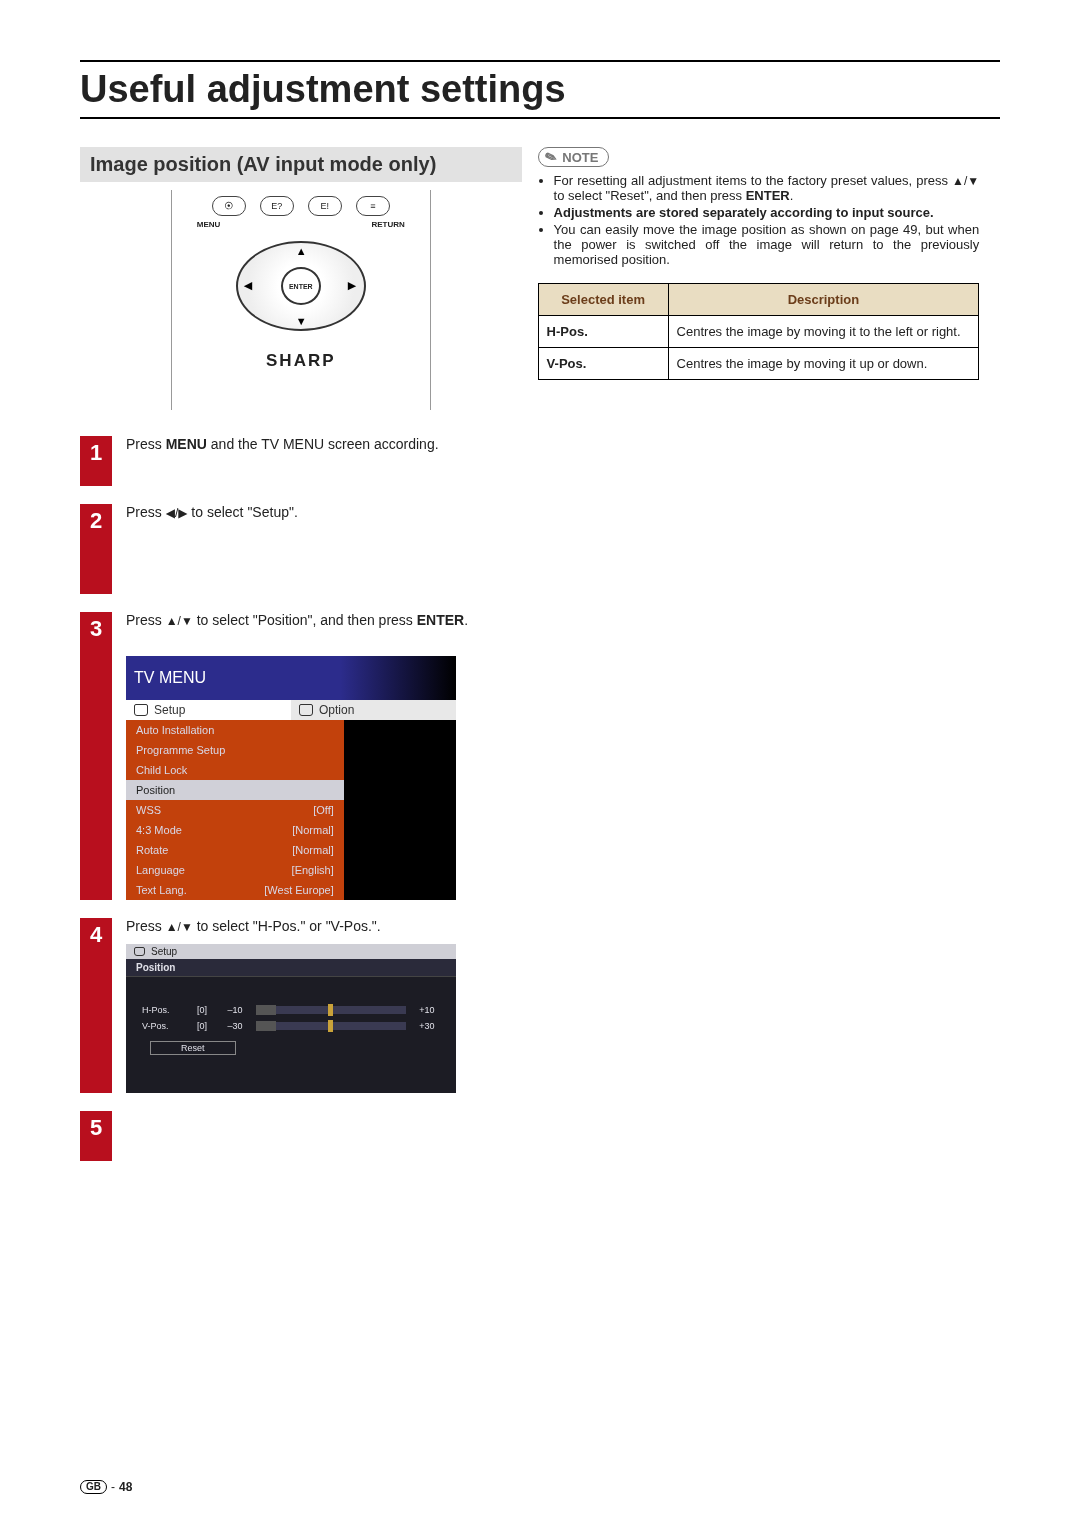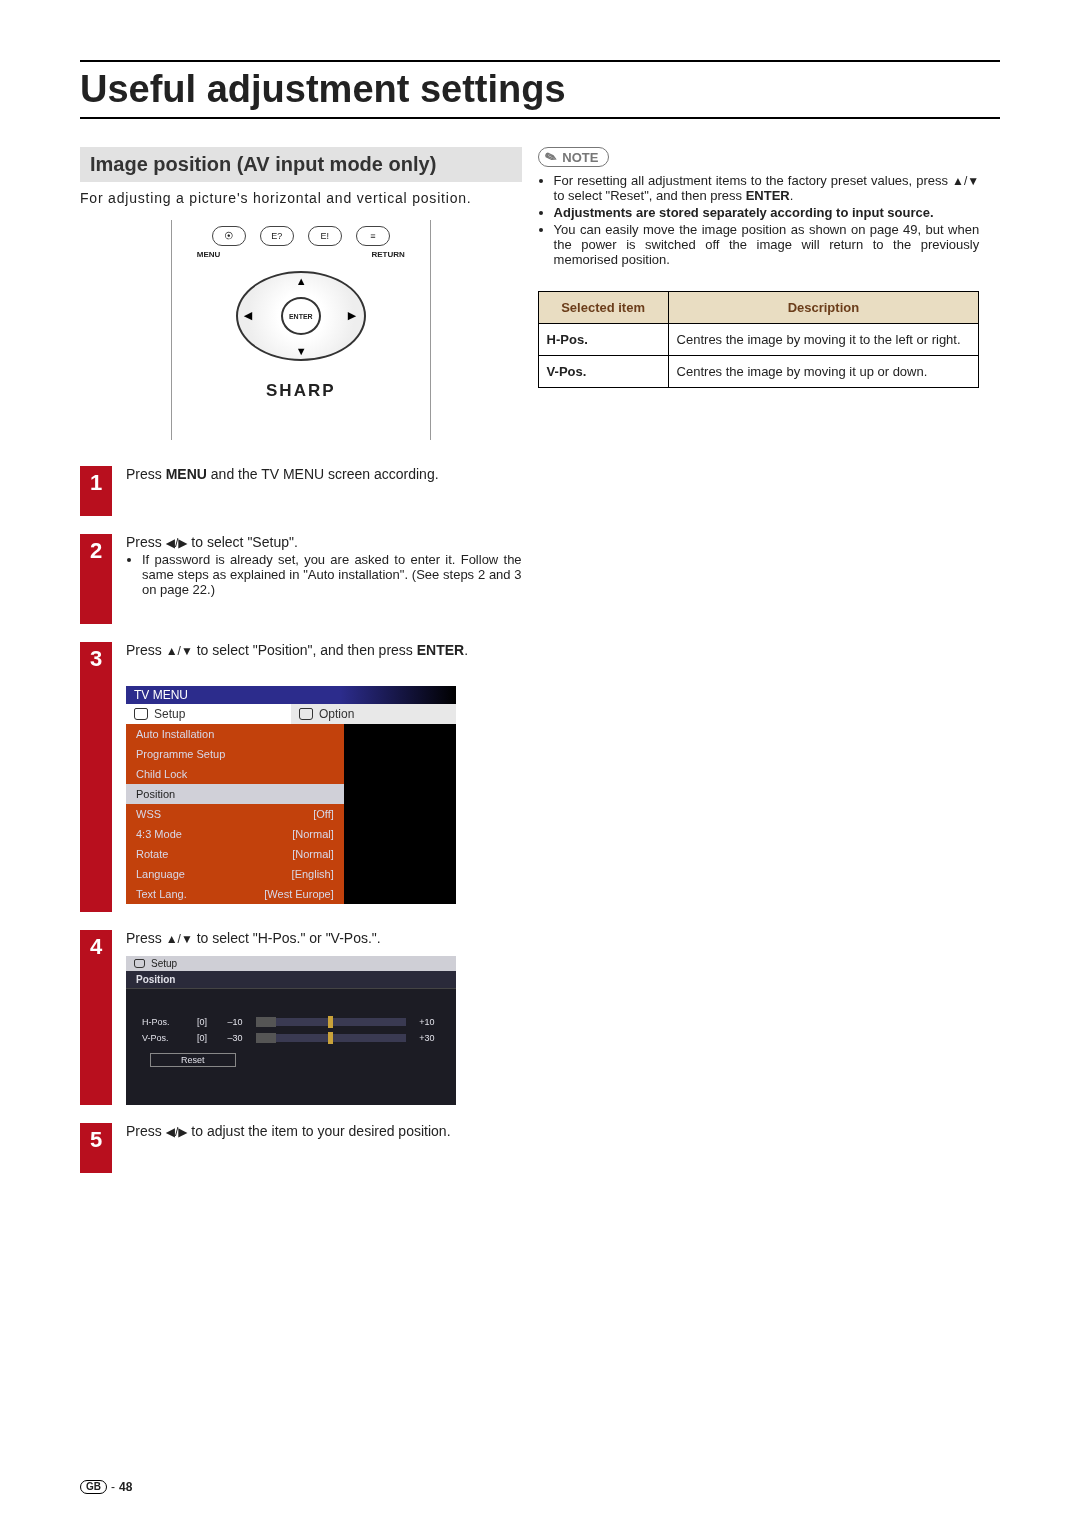--- a/index.html
+++ b/index.html
@@ -158,22 +158,22 @@
   }
   
   .tvmenu {
     width:330px;
     margin-top:10px;
     font-size:12px;
     color:#fff;
   }
   .tvmenu-title {
     background: linear-gradient(to right, #2c2c8c 0%, #2c2c8c 65%, #000 100%);
-    padding:2px 8px;
-    font-size:12px;
+    padding:13px 8px;
+    font-size:16px;
     margin-top:28px;
   }
   .tvmenu-tabs {
     display:flex;
     background:#e8e8e8;
     color:#333;
     font-size:12px;
   }
   .tvmenu-tab {
     flex:1;
@@ -298,21 +298,21 @@
     list-style:disc;
     padding-left:16px;
     font-size:13px;
     text-align:justify;
   }
   .notes li{margin-bottom:2px;}
   .notes strong{font-weight:bold;}
   table.desc {
     border-collapse:collapse;
     width:100%;
-    margin-top:24px;
+    margin-top:16px;
     font-size:13px;
   }
   table.desc th, table.desc td {
     border:1.5px solid #000;
     padding:8px 8px;
     vertical-align:top;
   }
   table.desc th {
     background:#e9ddc2;
     color:#6b3d1a;
@@ -346,21 +346,20 @@
   <div class="title-rule-top"></div>
   <h1 class="main-title">Useful adjustment settings</h1>
   <div class="title-rule-bot"></div>
 
   <div class="cols">
 
     <div class="col-left">
       <div class="section-heading-wrap">
         <div class="section-heading">Image position (AV input mode only)</div>
       </div>
-      <p class="intro">For adjusting a picture's horizontal and vertical position.</p>
 
       <div class="remote-box">
         <div class="remote-toprow">
           <span class="rbtn">⦿</span>
           <span class="rbtn">E?</span>
           <span class="rbtn">E!</span>
           <span class="rbtn">≡</span>
         </div>
         <div class="mr-label-row">
           <span>MENU</span>
@@ -383,23 +382,20 @@
           <div class="stepnum">1</div>
           <div class="stepbody">
             <span>Press </span><strong>MENU</strong><span> and the TV MENU screen according.</span>
           </div>
         </div>
 
         <div class="step">
           <div class="stepnum tall1">2</div>
           <div class="stepbody">
             <span>Press </span><span class="arrow-glyph">◀/▶</span><span> to select "Setup".</span>
-            <ul>
-                <li>If password is already set, you are asked to enter it. Follow the same steps as explained in "Auto installation". (See steps 2 and 3 on page 22.)</li>
-              </ul>
           </div>
         </div>
 
         <div class="step">
           <div class="stepnum tall2">3</div>
           <div class="stepbody">
             <span>Press </span><span class="arrow-glyph">▲/▼</span><span> to select "Position", and then press </span><strong>ENTER</strong><span>.</span>
 
             
             <div class="tvmenu">
@@ -490,23 +486,20 @@
                   <span class="lim">+30</span>
                 </div>
                 <span class="resetbtn">Reset</span>
               </div>
             </div>
           </div>
         </div>
 
         <div class="step">
           <div class="stepnum">5</div>
-          <div class="stepbody">
-            <span>Press </span><span class="arrow-glyph">◀/▶</span><span> to adjust the item to your desired position.</span>
-          </div>
         </div>
 
       </div>
     </div>
 
     <div class="col-right">
       <div class="note-badge">
         <span class="nicon">✎</span>
         <span>NOTE</span>
       </div>

